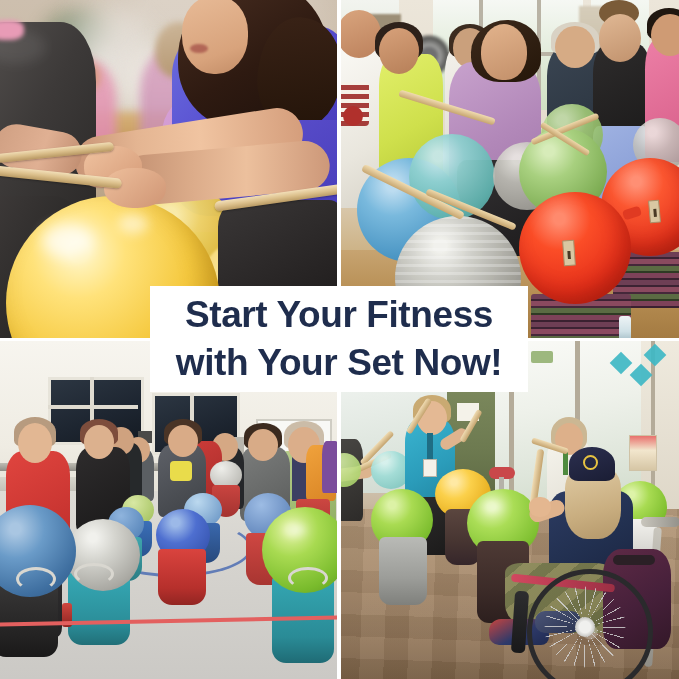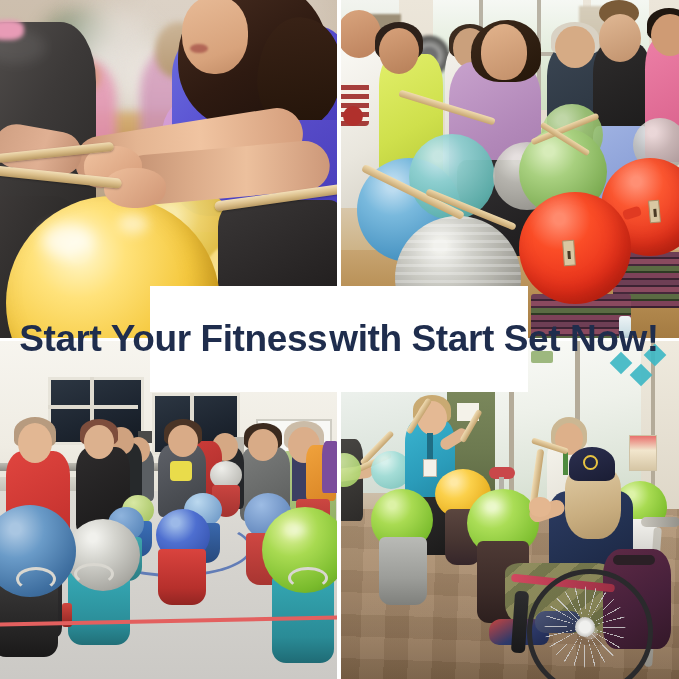--- a/index.html
+++ b/index.html
@@ -523,21 +523,21 @@
   .br-ball6{left:-14px;top:112px;width:34px;height:34px;border-radius:50%;
     background:radial-gradient(circle at 34% 26%,#d8eeaa,#9ecb5a);opacity:.9;}
   .br-stool{position:absolute;left:148px;top:126px;width:26px;height:12px;border-radius:6px;background:#c9484a;}
   .br-stoolleg{position:absolute;left:158px;top:136px;width:5px;height:22px;background:#b5b2a8;}
 
   
   .banner{
     position:absolute;
     left:150px;top:286px;width:378px;height:106px;
     background:#ffffff;
-    display:flex;flex-direction:row;
+    display:flex;flex-direction:column;
     align-items:center;justify-content:center;
     gap:2px;
   }
   .banner .tline{
     color:#1f2d4d;
     font-family:"Liberation Sans","DejaVu Sans",sans-serif;
     font-weight:700;
     font-size:37px;
     line-height:46px;
     letter-spacing:-0.4px;
@@ -796,16 +796,16 @@
     <div class="br-backpack-str"></div>
     <div class="br-frame"></div>
     <div class="br-frame2"></div>
     <div class="br-wheel"></div>
     <div class="br-wheel-spokes"></div>
     <div class="br-hub"></div>
   </div>
 
   <div class="banner">
     <div class="tline">Start Your Fitness</div>
-    <div class="tline">with Start Set Now!</div>
+    <div class="tline">with Your Set Now!</div>
   </div>
 
 </div>
 
 </body></html>

